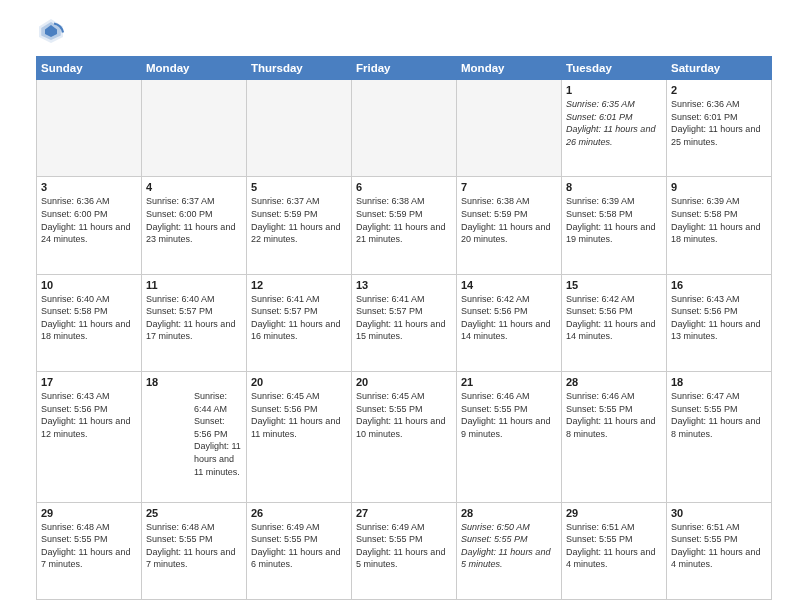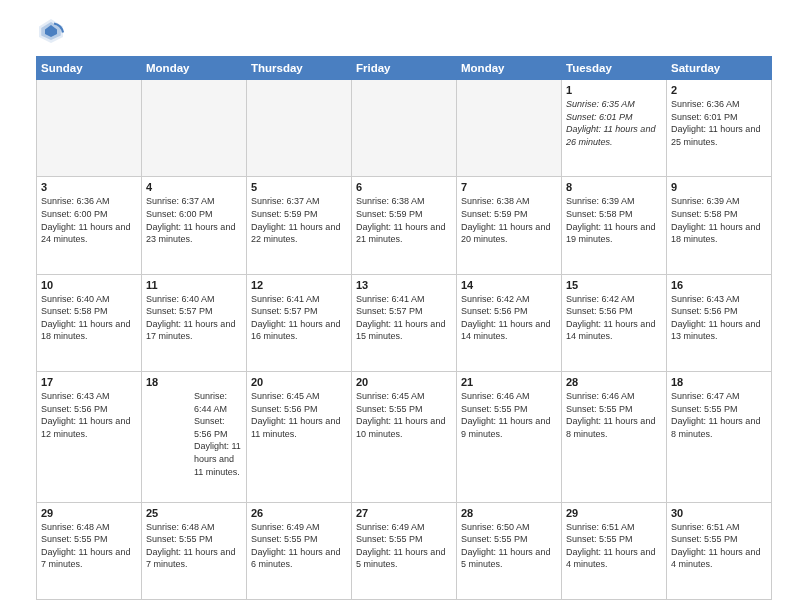--- a/index.html
+++ b/index.html
@@ -303,21 +303,21 @@
 Daylight: 11 hours and 6 minutes.</div>
           </td>
           <td>
             <span class="day-num">27</span>
             <div class="day-info" style="white-space: pre-line;">Sunrise: 6:49 AM
 Sunset: 5:55 PM
 Daylight: 11 hours and 5 minutes.</div>
           </td>
           <td>
             <span class="day-num">28</span>
-            <div class="day-info" style="white-space: pre-line;">Sunrise: 6:50 AM
+            <div class="day-info" style="white-space: pre-line; font-style: italic;">Sunrise: 6:50 AM
 Sunset: 5:55 PM
 Daylight: 11 hours and 5 minutes.</div>
           </td>
           <td>
             <span class="day-num">29</span>
             <div class="day-info" style="white-space: pre-line;">Sunrise: 6:51 AM
 Sunset: 5:55 PM
 Daylight: 11 hours and 4 minutes.</div>
           </td>
           <td>

